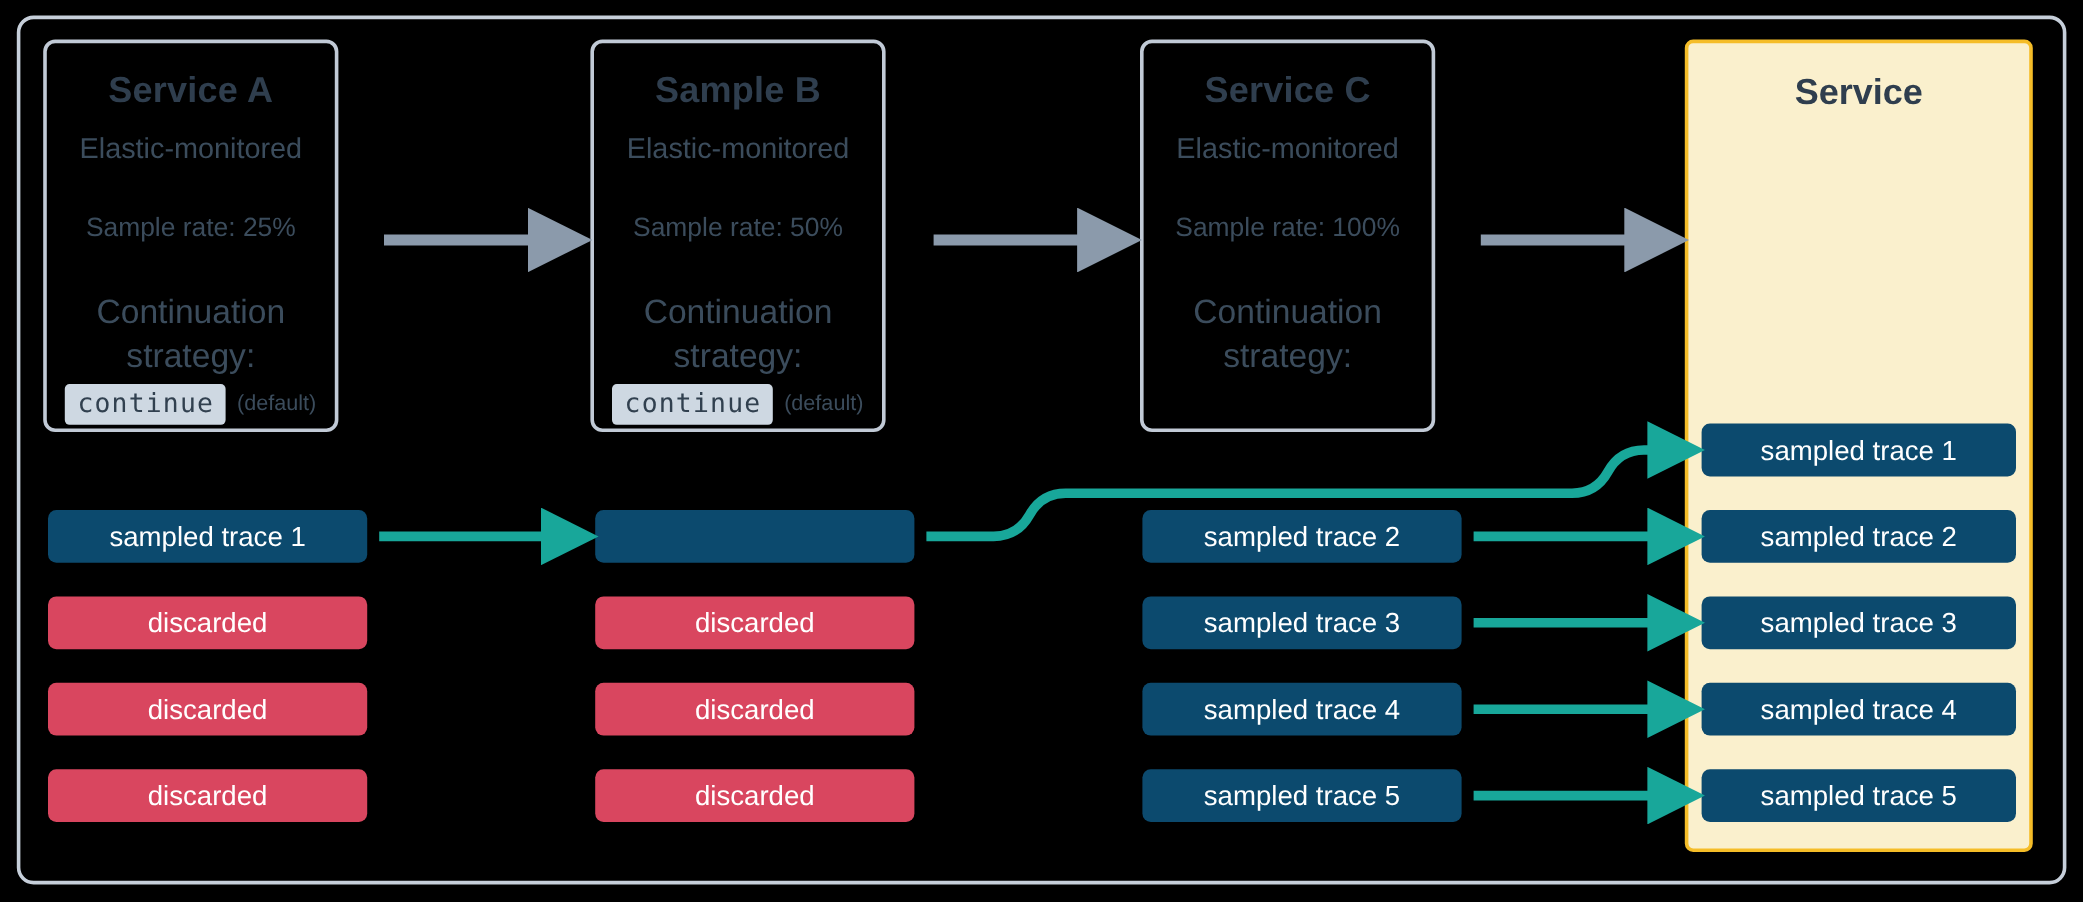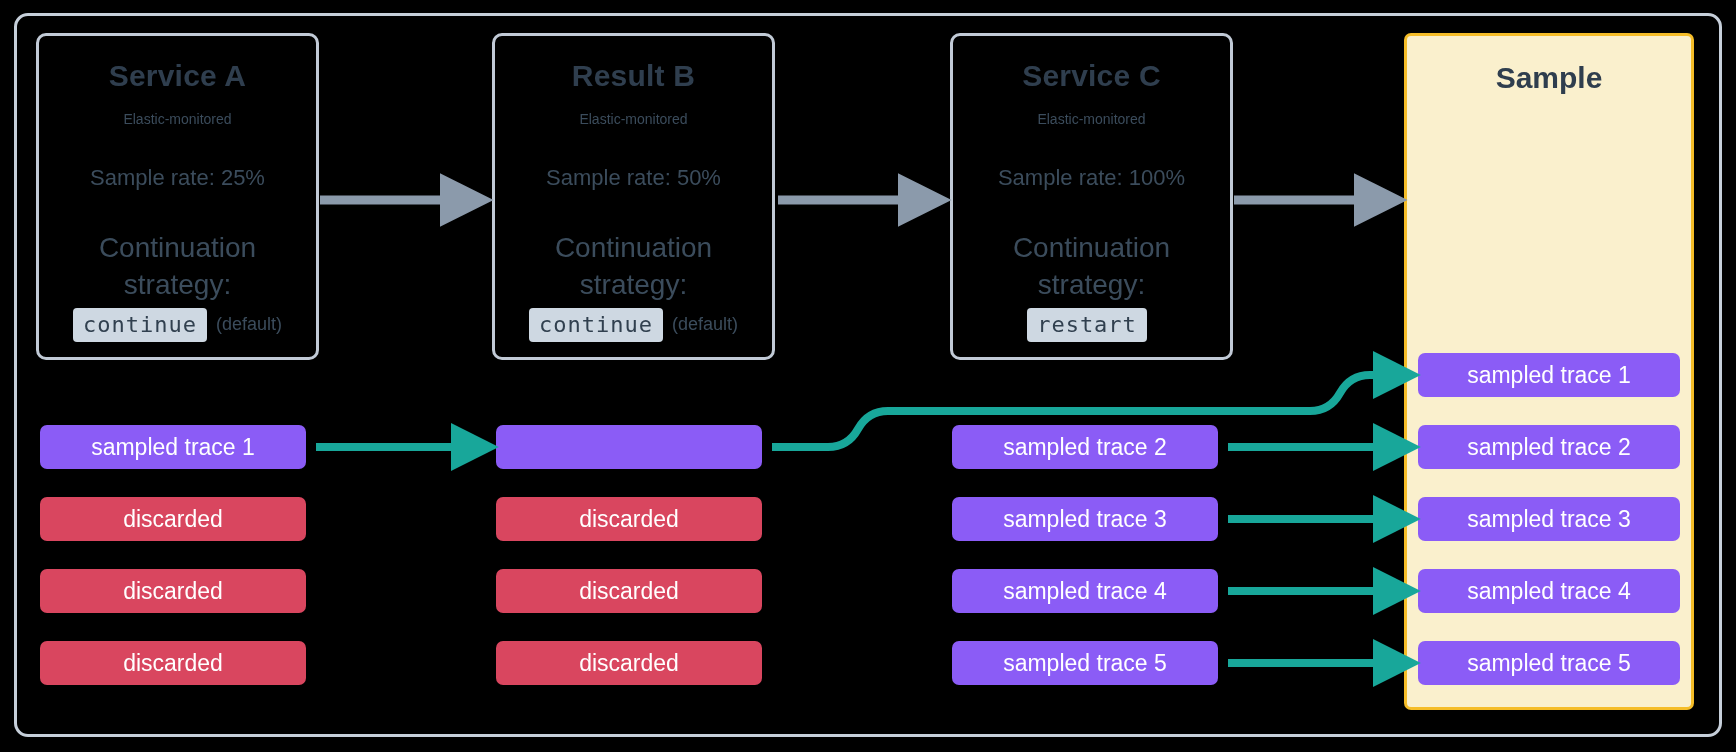--- a/index.html
+++ b/index.html
@@ -28,21 +28,21 @@
     height: 724px;
     border: 3px solid #c6cfda;
     border-radius: 14px;
     background: transparent;
   }
 
   
   .service-box {
     position: absolute;
     top: 33px;
-    width: 283px;
+    width: 246px;
     height: 327px;
     border: 3px solid #c1cad6;
     border-radius: 10px;
     background: transparent;
     display: flex;
     flex-direction: column;
     align-items: center;
     padding-top: 23px;
   }
   #svc-a { left: 36px; }
@@ -51,21 +51,21 @@
 
   .svc-title {
     font-size: 30px;
     font-weight: bold;
     color: #2f3e4e;
     letter-spacing: 0.2px;
     line-height: 1.15;
   }
   .svc-sub {
     margin-top: 17px;
-    font-size: 14px;
+    font-size: 24px;
     color: #3b4c5c;
     line-height: 1.2;
   }
   .svc-rate {
     margin-top: 38px;
     font-size: 22px;
     color: #3b4c5c;
     line-height: 1.2;
   }
   .svc-strategy-label {
@@ -124,21 +124,21 @@
     height: 44px;
     border-radius: 7px;
     display: flex;
     align-items: center;
     justify-content: center;
     color: #ffffff;
     font-size: 23px;
     line-height: 1;
     white-space: nowrap;
   }
-  .chip.sampled { background: #8b5cf6; }
+  .chip.sampled { background: #0c4a6e; }
   .chip.discarded { background: #d9465f; text-align: center; }
 
   
   .col-a { left: 40px;  width: 266px; }
   .col-b { left: 496px; width: 266px; }
   .col-c { left: 952px; width: 266px; }
   .col-r { left: 1418px; width: 262px; }
 
   
   .row1 { top: 425px; }
@@ -173,43 +173,39 @@
     <div class="svc-sub">Elastic-monitored</div>
     <div class="svc-rate">Sample rate: 25%</div>
     <div class="svc-strategy-label">Continuation<br>strategy:</div>
     <div class="svc-strategy-row">
       <code class="kbd">continue</code>
       <span class="kbd-note">(default)</span>
     </div>
   </div>
 
   <div class="service-box" id="svc-b">
-    <div class="svc-title">Result B</div>
+    <div class="svc-title">Sample B</div>
     <div class="svc-sub">Elastic-monitored</div>
     <div class="svc-rate">Sample rate: 50%</div>
     <div class="svc-strategy-label">Continuation<br>strategy:</div>
     <div class="svc-strategy-row">
       <code class="kbd">continue</code>
       <span class="kbd-note">(default)</span>
     </div>
   </div>
 
   <div class="service-box" id="svc-c">
     <div class="svc-title">Service C</div>
     <div class="svc-sub">Elastic-monitored</div>
     <div class="svc-rate">Sample rate: 100%</div>
     <div class="svc-strategy-label">Continuation<br>strategy:</div>
-    <div class="svc-strategy-row">
-      <code class="kbd">restart</code>
-      <span class="kbd-note"></span>
-    </div>
   </div>
 
   <div id="result-box">
-    <div class="result-title">Sample</div>
+    <div class="result-title">Service</div>
   </div>
 
   <div class="chip sampled col-a row1">sampled trace 1</div>
   <div class="chip discarded col-a row2">discarded</div>
   <div class="chip discarded col-a row3">discarded</div>
   <div class="chip discarded col-a row4">discarded</div>
 
   <div class="chip sampled col-b row1"></div>
   <div class="chip discarded col-b row2">discarded</div>
   <div class="chip discarded col-b row3">discarded</div>

